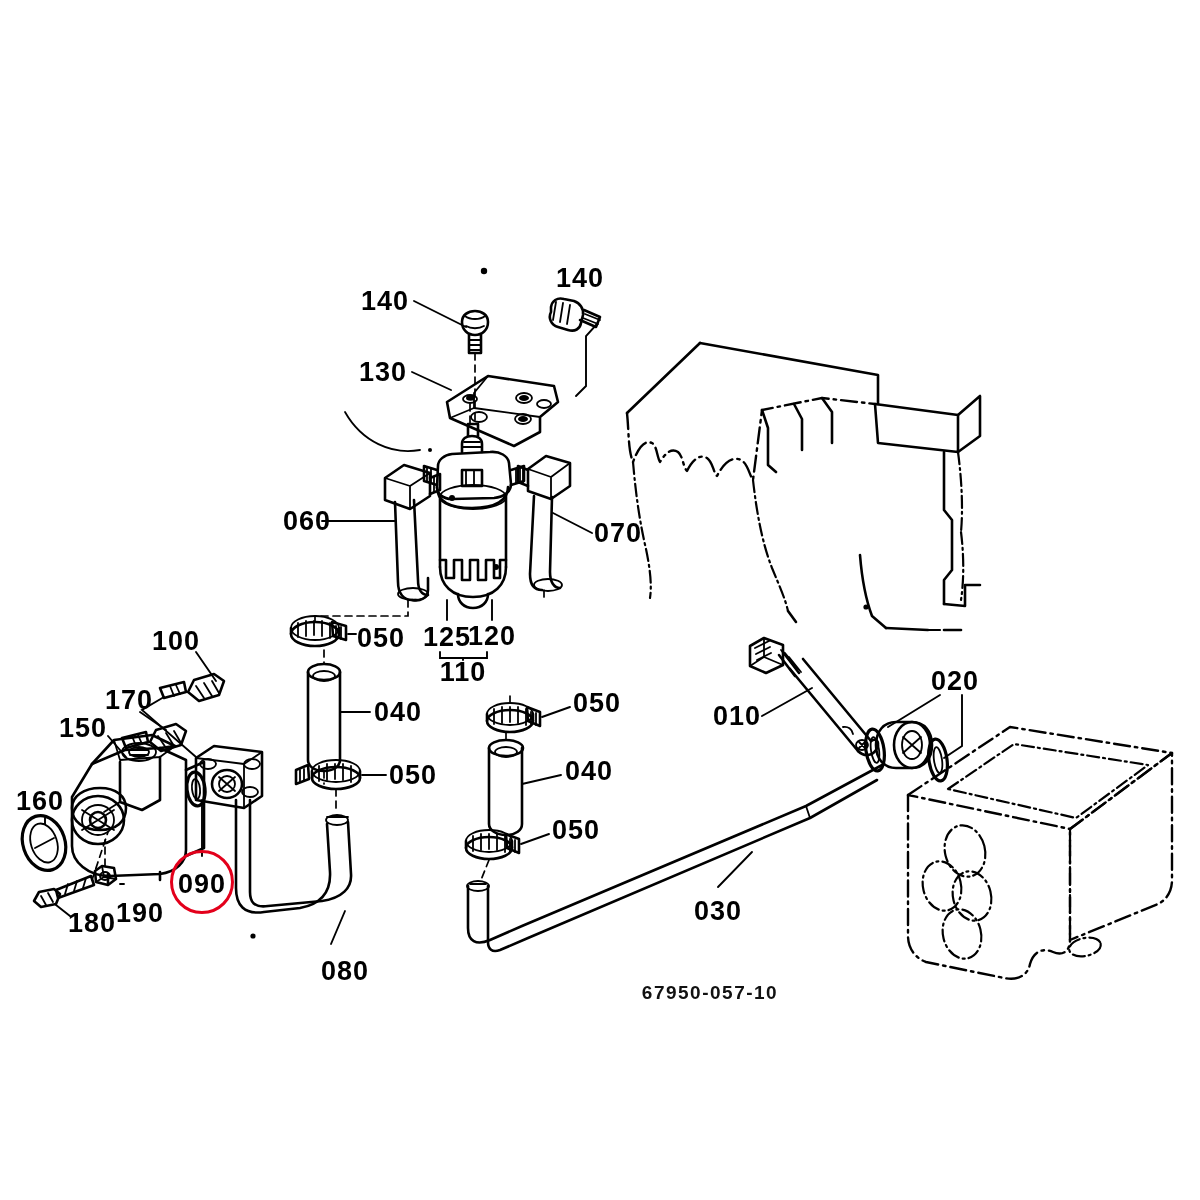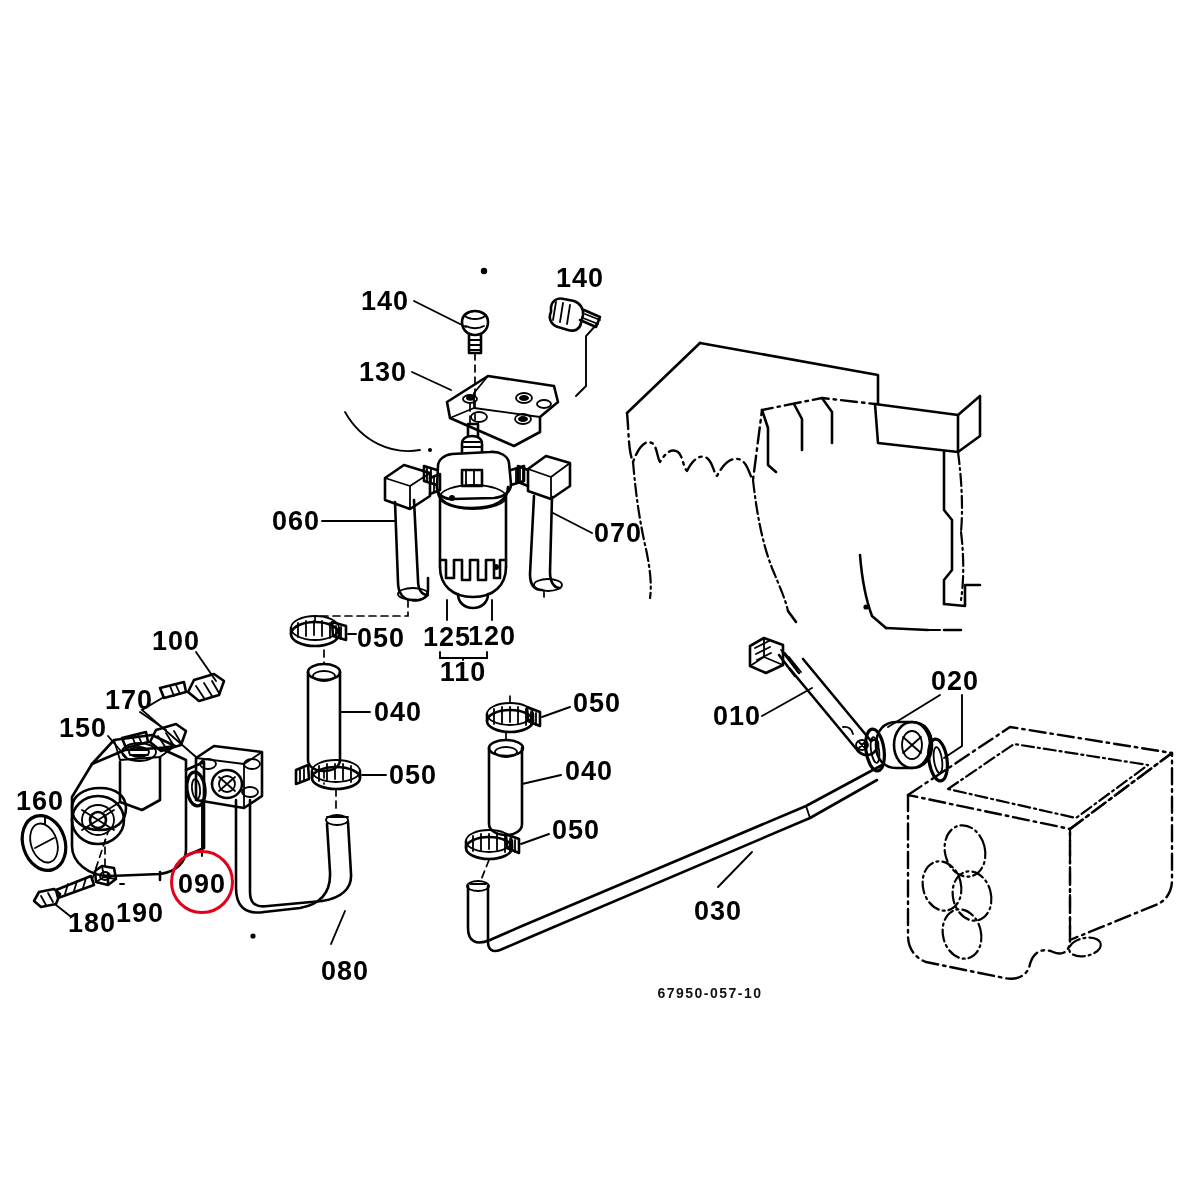--- a/index.html
+++ b/index.html
@@ -31,21 +31,21 @@
     font-weight: 700;
     letter-spacing: 1px;
     color: #000000;
     white-space: nowrap;
     transform: translate(-50%, -50%);
     user-select: none;
   }
   .caption {
     position: absolute;
     font-family: "Liberation Sans", sans-serif;
-    font-size: 14px;
+    font-size: 19px;
     font-weight: 700;
     letter-spacing: 1.5px;
     color: #111111;
     white-space: nowrap;
     transform: translate(-50%, -50%);
   }
   .highlight-ring {
     position: absolute;
     border-radius: 50%;
     border: 3px solid #e3001b;
@@ -452,21 +452,21 @@
     <path class="lead" d="M962,695 L962,746 L944,758"></path>
 
     <path class="lead" d="M412,372 L451,390"></path>
     <path class="lead" d="M414,301 L466,327"></path>
     <path class="lead" d="M108,736 L126,757"></path>
   </svg>
 
   <span class="lbl" style="left:385px;  top:301px;">140</span>
   <span class="lbl" style="left:580px;  top:278px;">140</span>
   <span class="lbl" style="left:383px;  top:372px;">130</span>
-  <span class="lbl" style="left:296px;  top:521px;">060</span>
+  <span class="lbl" style="left:307px;  top:521px;">060</span>
   <span class="lbl" style="left:618px;  top:533px;">070</span>
   <span class="lbl" style="left:381px;  top:638px;">050</span>
   <span class="lbl" style="left:447px;  top:637px;">125</span>
   <span class="lbl" style="left:492px;  top:636px;">120</span>
   <span class="lbl" style="left:463px;  top:672px;">110</span>
   <span class="lbl" style="left:398px;  top:712px;">040</span>
   <span class="lbl" style="left:413px;  top:775px;">050</span>
   <span class="lbl" style="left:597px;  top:703px;">050</span>
   <span class="lbl" style="left:589px;  top:771px;">040</span>
   <span class="lbl" style="left:576px;  top:830px;">050</span>

